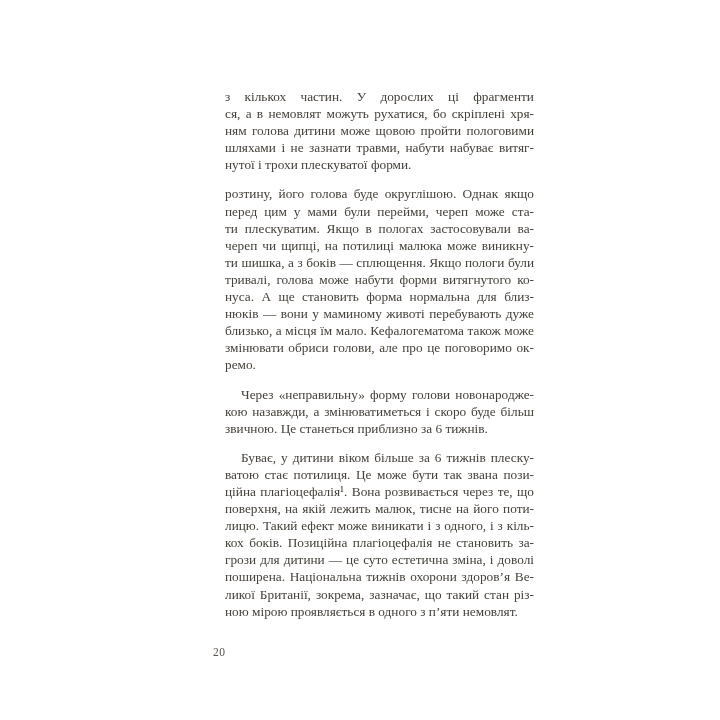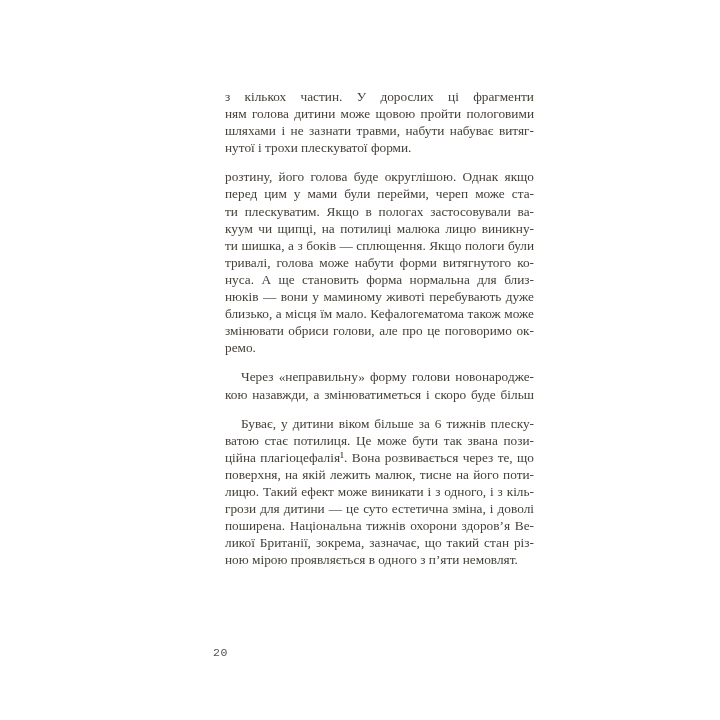--- a/index.html
+++ b/index.html
@@ -41,57 +41,59 @@
   .line.first {
     text-indent: 16px;
   }
   .page-number {
     position: absolute;
     left: 213px;
     top: 646px;
     font-size: 11.5px;
     letter-spacing: 0.5px;
     color: #575049;
-    font-family: Liberation Mono, monospace;
   }
 </style>
 </head>
 <body>
 
 <div class="page">
   <div class="text-block">
     <div class="paragraph">
         <div class="line">з кількох частин. У дорослих ці фрагменти зростають-</div>
+        <div class="line">ся, а в немовлят можуть рухатися, бо скріплені хря-</div>
         <div class="line">ням голова дитини може щовою пройти пологовими</div>
         <div class="line">шляхами і не зазнати травми, набути набуває витяг-</div>
         <div class="line last">нутої і трохи плескуватої форми.</div>
       </div>
     <div class="paragraph">
         <div class="line">розтину, його голова буде округлішою. Однак якщо</div>
         <div class="line">перед цим у мами були перейми, череп може ста-</div>
         <div class="line">ти плескуватим. Якщо в пологах застосовували ва-</div>
-        <div class="line">куум чи щипці, на потилиці малюка лицю виникну-</div>
+        <div class="line">череп чи щипці, на потилиці малюка може виникну-</div>
         <div class="line">ти шишка, а з боків — сплющення. Якщо пологи були</div>
         <div class="line">тривалі, голова може набути форми витягнутого ко-</div>
         <div class="line">нуса. А ще становить форма нормальна для близ-</div>
         <div class="line">нюків — вони у маминому животі перебувають дуже</div>
         <div class="line">близько, а місця їм мало. Кефалогематома також може</div>
         <div class="line">змінювати обриси голови, але про це поговоримо ок-</div>
         <div class="line last">ремо.</div>
       </div>
     <div class="paragraph">
         <div class="line first">Через «неправильну» форму голови новонародже-</div>
         <div class="line">кою назавжди, а змінюватиметься і скоро буде більш</div>
+        <div class="line last">звичною. Це станеться приблизно за 6 тижнів.</div>
       </div>
     <div class="paragraph">
         <div class="line first">Буває, у дитини віком більше за 6 тижнів плеску-</div>
         <div class="line">ватою стає потилиця. Це може бути так звана пози-</div>
         <div class="line">ційна плагіоцефалія¹. Вона розвивається через те, що</div>
         <div class="line">поверхня, на якій лежить малюк, тисне на його поти-</div>
         <div class="line">лицю. Такий ефект може виникати і з одного, і з кіль-</div>
+        <div class="line">кох боків. Позиційна плагіоцефалія не становить за-</div>
         <div class="line">грози для дитини — це суто естетична зміна, і доволі</div>
         <div class="line">поширена. Національна тижнів охорони здоров’я Ве-</div>
         <div class="line">ликої Британії, зокрема, зазначає, що такий стан різ-</div>
         <div class="line last">ною мірою проявляється в одного з п’яти немовлят.</div>
       </div>
   </div>
   <div class="page-number">20</div>
 </div>
 
 </body></html>

